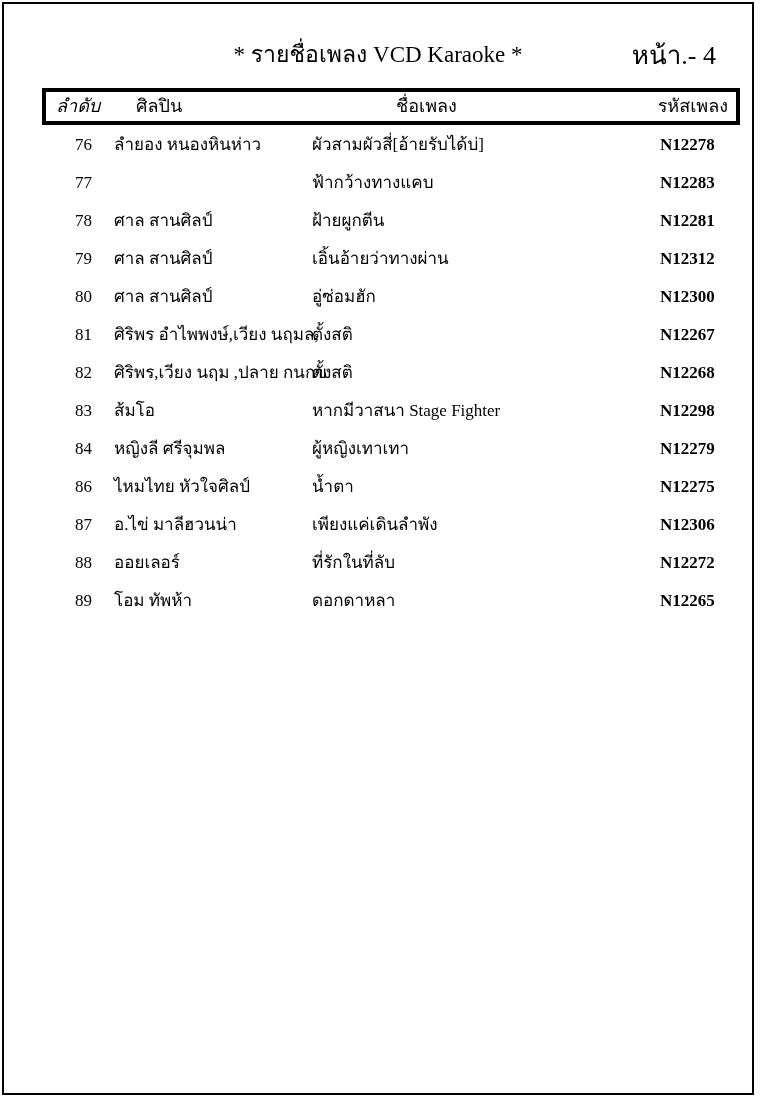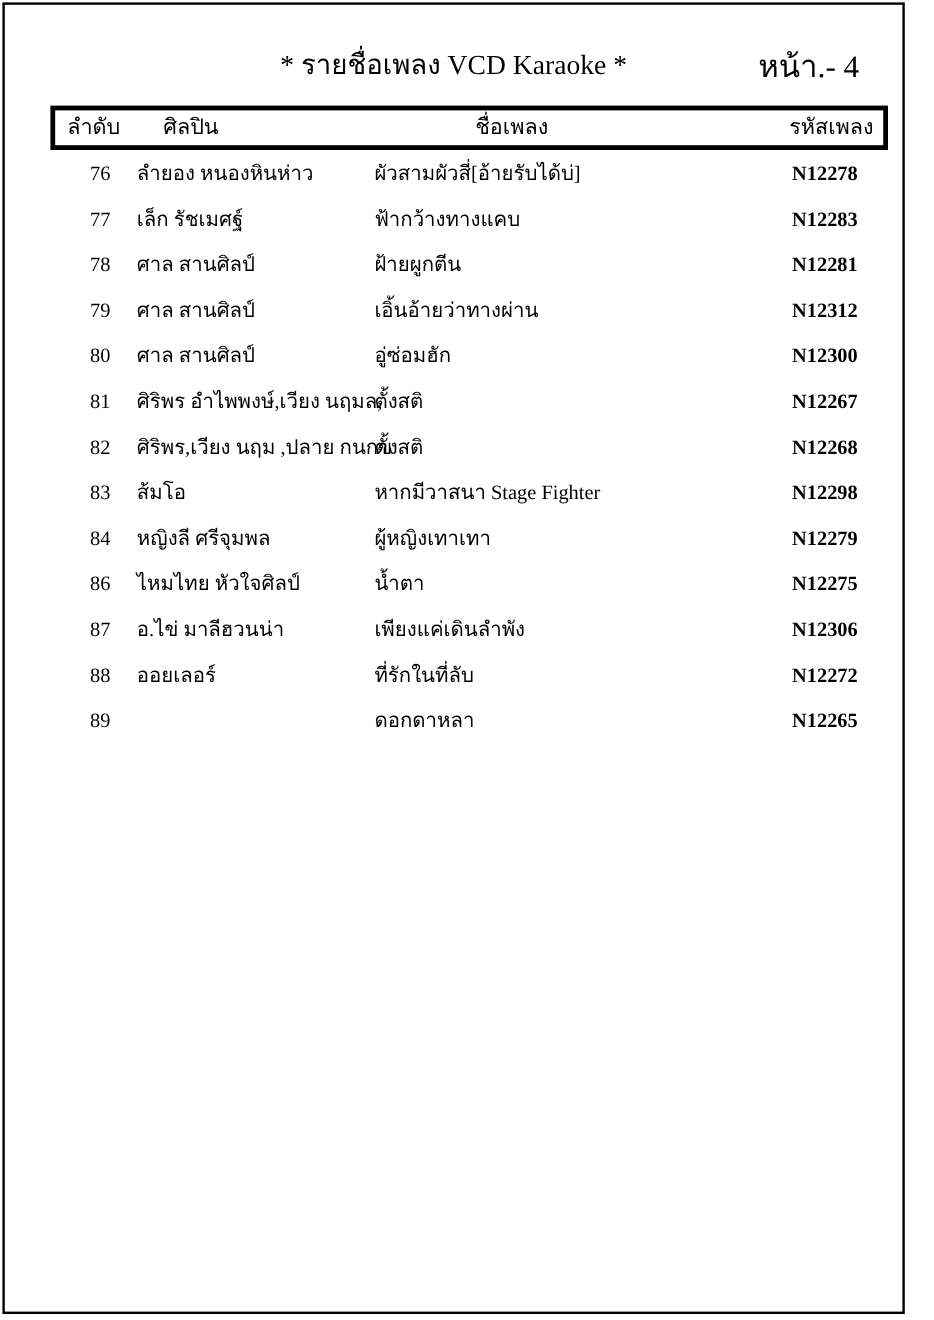--- a/index.html
+++ b/index.html
@@ -51,21 +51,21 @@
     box-sizing: border-box;
   }
   .header-box .hcell {
     position: absolute;
     top: 0;
     height: 29px;
     line-height: 29px;
     font-size: 18px;
     white-space: nowrap;
   }
-  .h-no    { left: 10px; }
+  .h-no    { left: 10px; font-style: italic; }
   .h-artist{ left: 90px; }
   .h-song  { left: 350px; text-align: right; }
   .h-code  { right: 8px; }
   .rows {
     position: absolute;
     left: 0;
     top: 122px;
     width: 100%;
   }
   .row {
@@ -105,21 +105,20 @@
   <div class="rows" id="rows-container">
     <div class="row">
       <span class="cell c-no">76</span>
       <span class="cell c-artist">ลำยอง หนองหินห่าว</span>
       <span class="cell c-song">ผัวสามผัวสี่[อ้ายรับได้บ่]</span>
       <span class="cell c-code">N12278</span>
     </div>
 
     <div class="row">
       <span class="cell c-no">77</span>
-      <span class="cell c-artist">เล็ก รัชเมศฐ์</span>
       <span class="cell c-song">ฟ้ากว้างทางแคบ</span>
       <span class="cell c-code">N12283</span>
     </div>
 
     <div class="row">
       <span class="cell c-no">78</span>
       <span class="cell c-artist">ศาล สานศิลป์</span>
       <span class="cell c-song">ฝ้ายผูกตีน</span>
       <span class="cell c-code">N12281</span>
     </div>
@@ -183,18 +182,19 @@
 
     <div class="row">
       <span class="cell c-no">88</span>
       <span class="cell c-artist">ออยเลอร์</span>
       <span class="cell c-song">ที่รักในที่ลับ</span>
       <span class="cell c-code">N12272</span>
     </div>
 
     <div class="row">
       <span class="cell c-no">89</span>
+      <span class="cell c-artist">โอม ทัพห้า</span>
       <span class="cell c-song">ดอกดาหลา</span>
       <span class="cell c-code">N12265</span>
     </div>
   </div>
 
 </div>
 
 </body></html>

